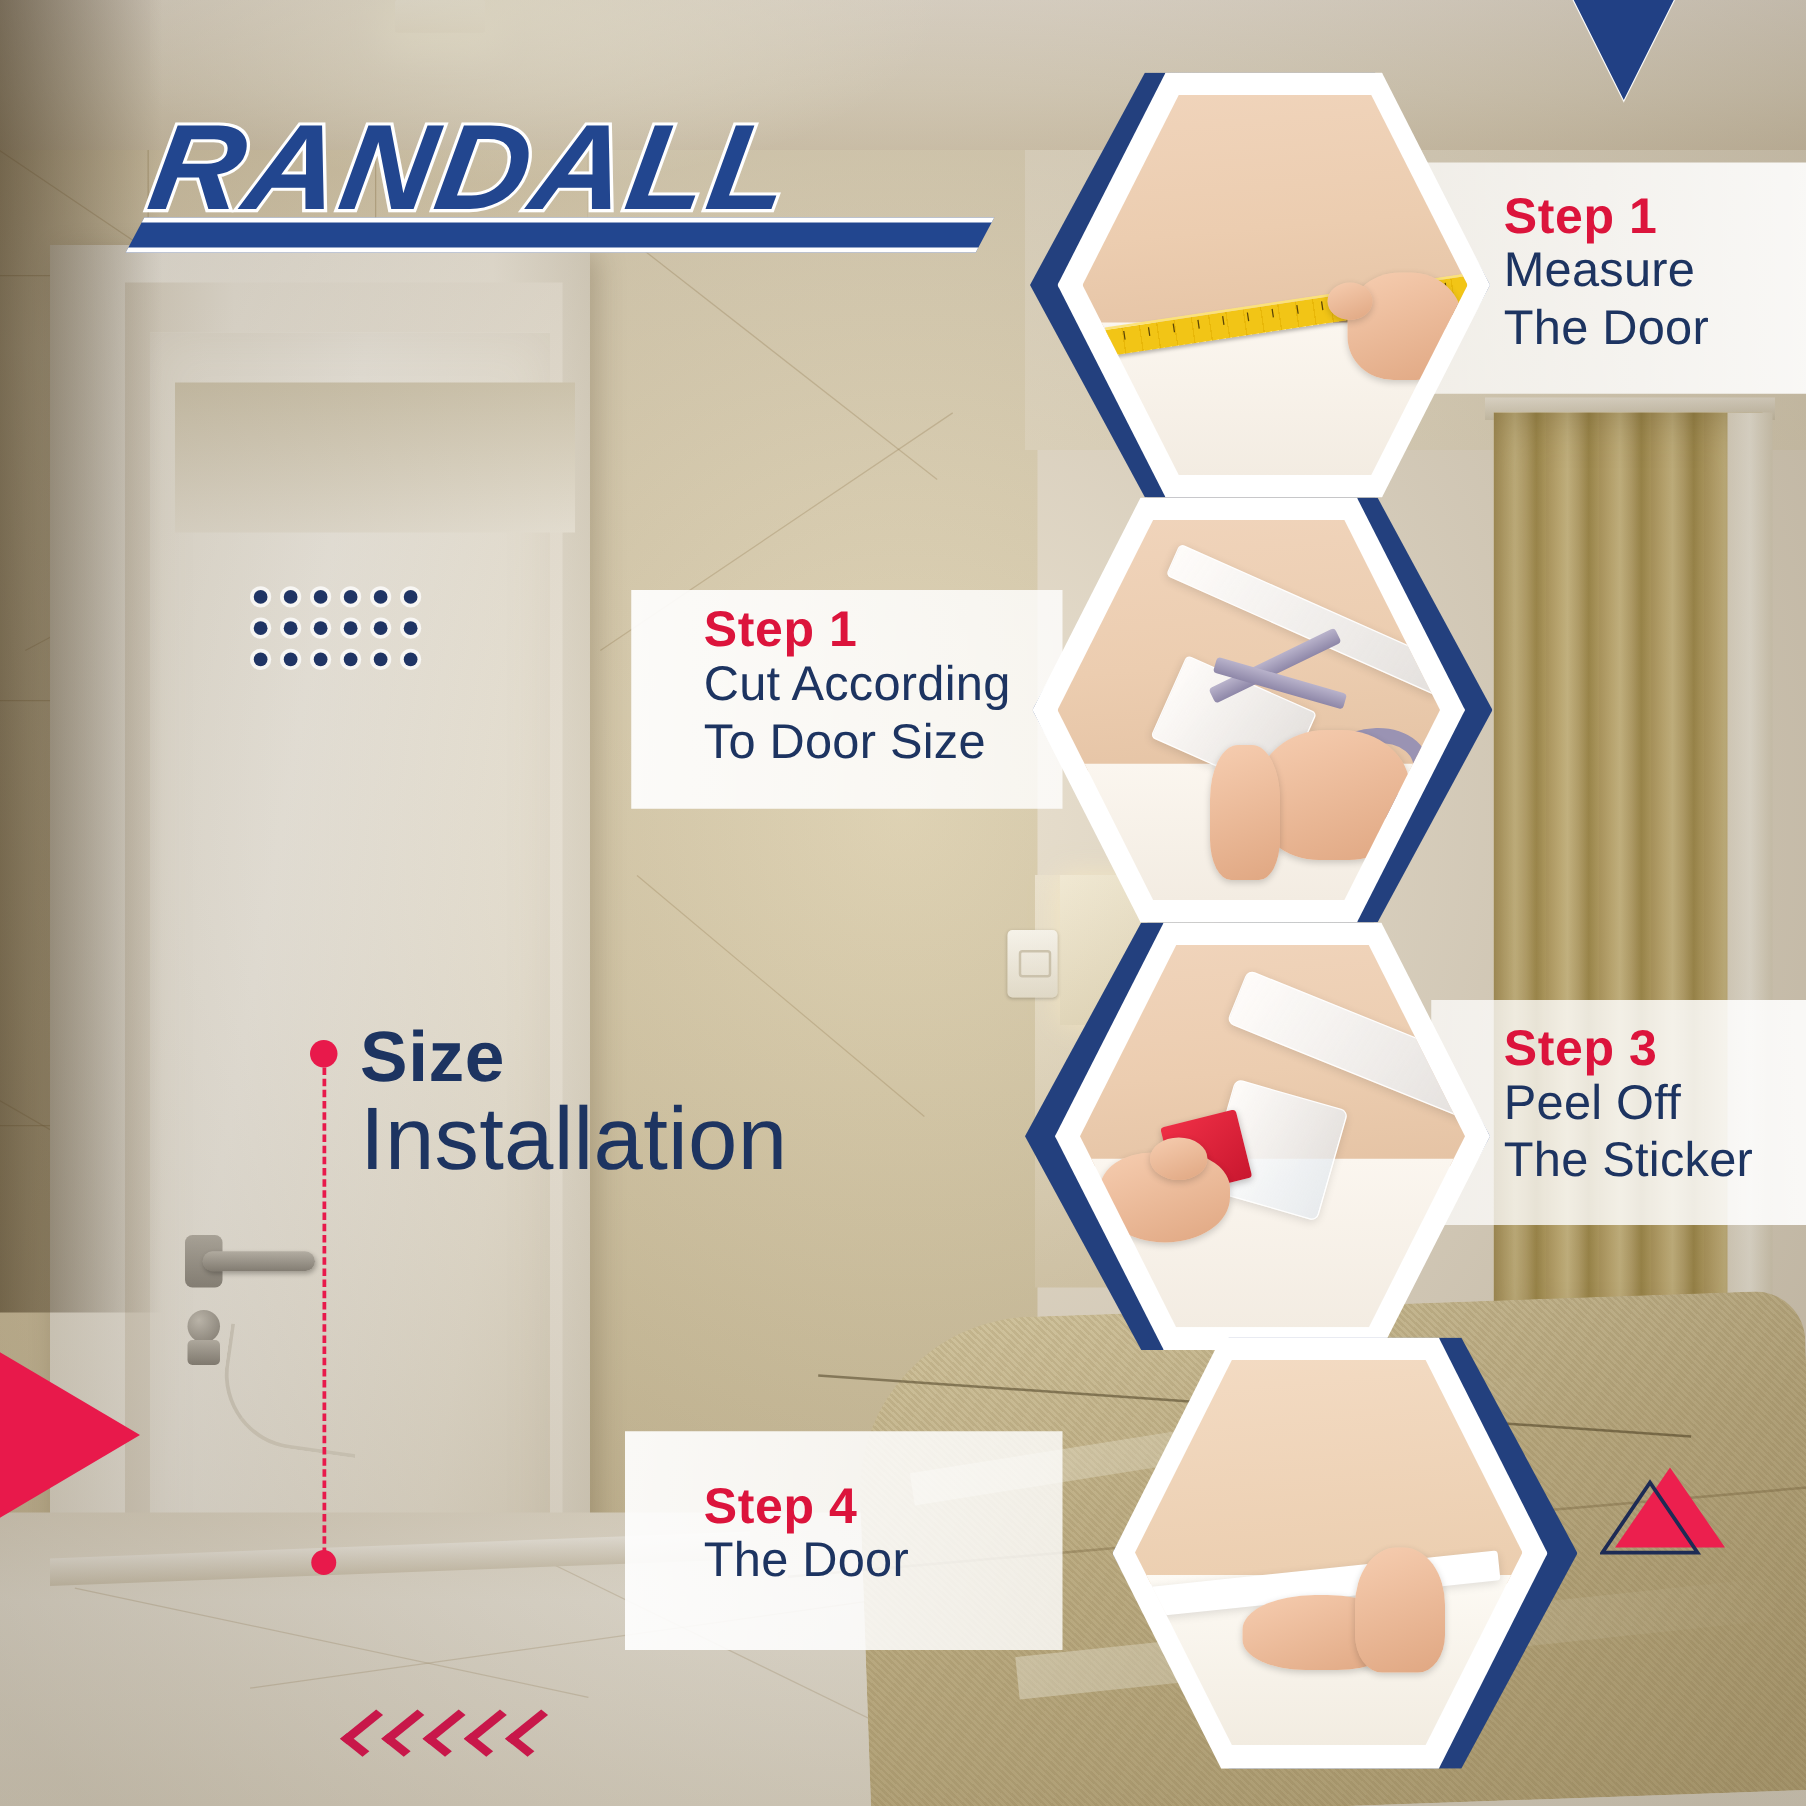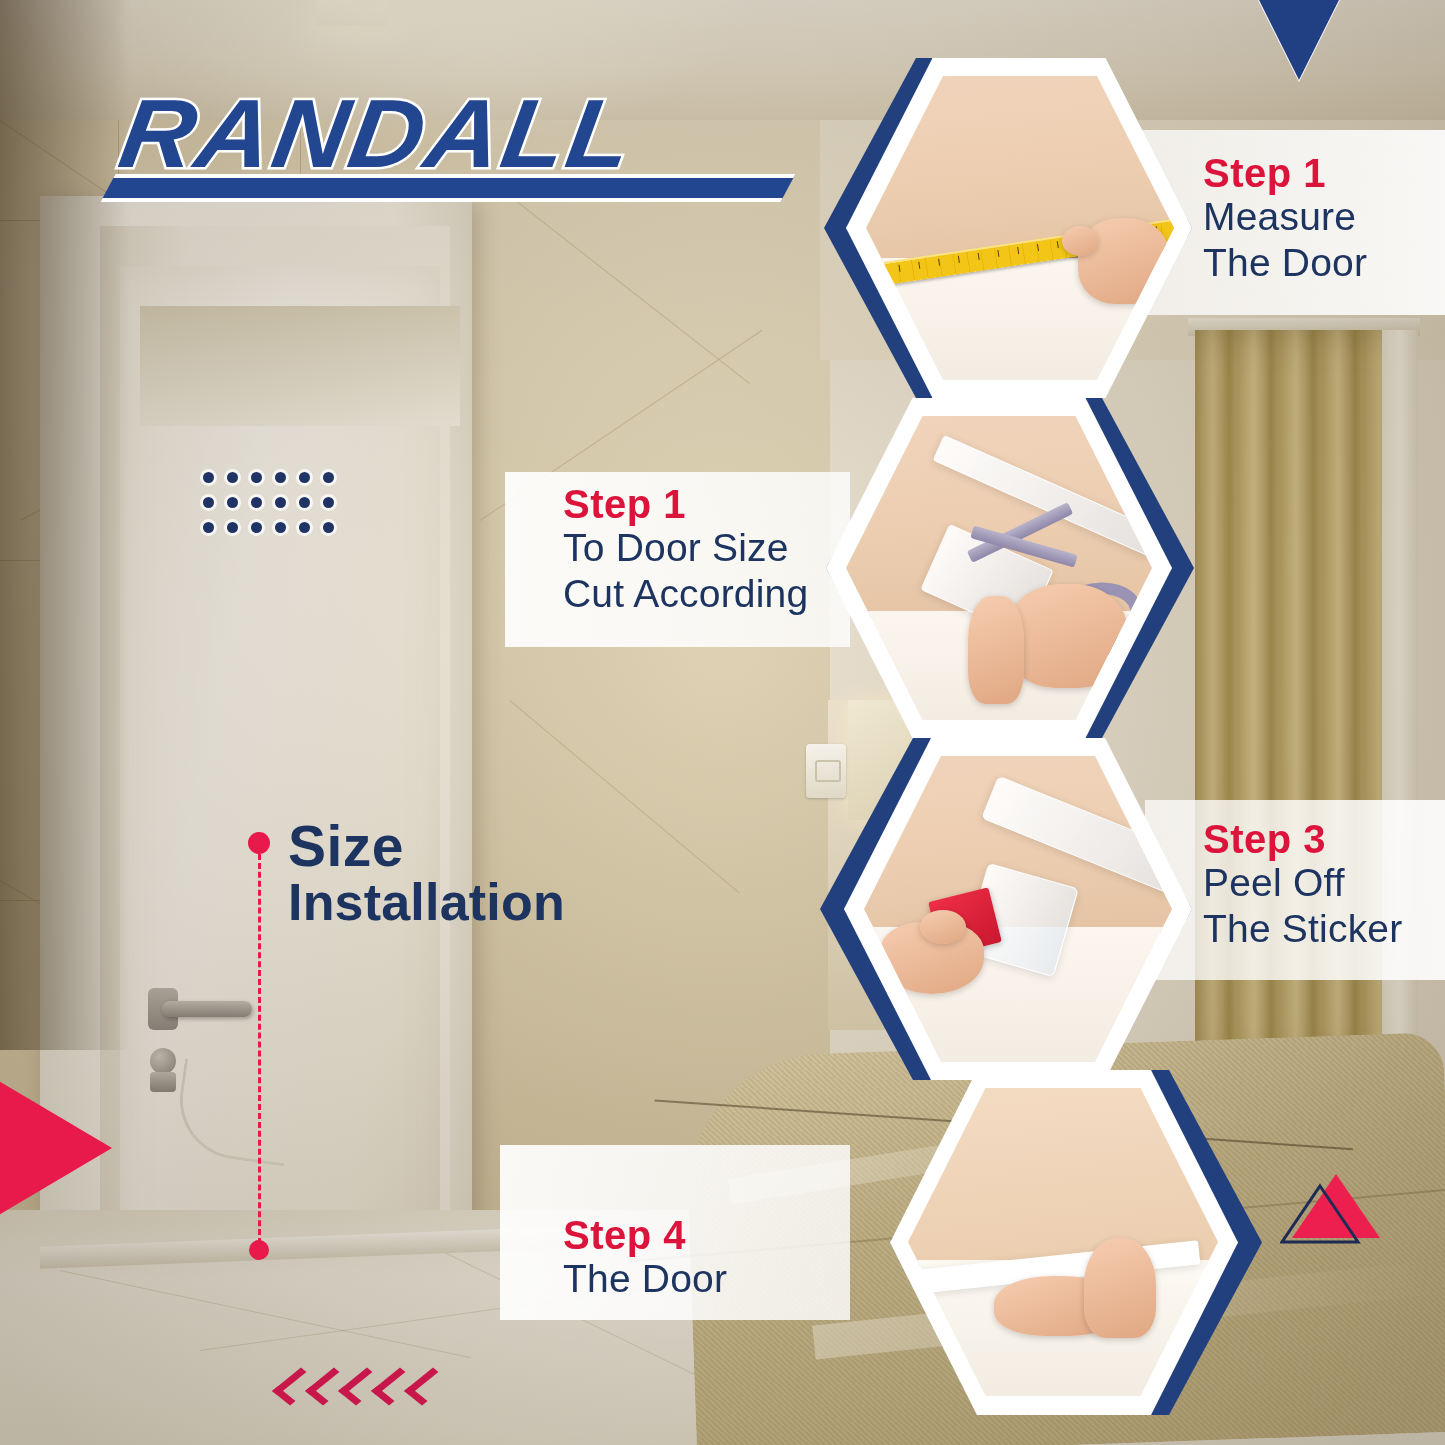--- a/index.html
+++ b/index.html
@@ -184,21 +184,21 @@
   .panel.rt{background:linear-gradient(270deg,rgba(255,255,255,.90),rgba(255,255,255,.72));}
   .step-num{font-size:40px;font-weight:700;color:#dc143c;line-height:1.05;
     letter-spacing:.5px;margin:0;}
   .step-txt{font-size:39px;font-weight:400;color:#1d3461;line-height:1.17;
     letter-spacing:.2px;margin:0;}
 
   
   .easy-block{position:absolute;left:288px;top:818px;}
   .easy-big{font-size:57px;font-weight:700;color:#1d3461;line-height:1.0;margin:0;
     letter-spacing:.5px;}
-  .easy-sub{font-size:52px;font-weight:700;color:#1d3461;line-height:1.05;margin:0;
+  .easy-sub{font-size:71px;font-weight:400;color:#1d3461;line-height:1.05;margin:0;
     letter-spacing:.2px;}
   .dotline{position:absolute;left:248px;top:832px;}
   .dotline .cap{width:22px;height:22px;border-radius:50%;background:#e8194b;
     position:absolute;left:0;top:0;}
   .dotline .cap2{width:20px;height:20px;border-radius:50%;background:#e8194b;
     position:absolute;left:1px;top:408px;}
   .dotline .dash{position:absolute;left:10px;top:22px;width:0;height:390px;
     border-left:3px dashed #e8194b;}
 </style>
 </head>
@@ -402,31 +402,31 @@
   </div>
 
   <div style="position:absolute;left:1203px;top:152px;width:245px;">
     <p class="step-num">Step 1</p>
     <p class="step-txt">Measure</p>
     <p class="step-txt">The Door</p>
   </div>
 
   <div style="position:absolute;left:563px;top:483px;width:290px;">
     <p class="step-num">Step 1</p>
+    <p class="step-txt">Cut According</p>
     <p class="step-txt">To Door Size</p>
-    <p class="step-txt">Cut According</p>
   </div>
 
   <div style="position:absolute;left:1203px;top:818px;width:245px;">
     <p class="step-num">Step 3</p>
     <p class="step-txt">Peel Off</p>
     <p class="step-txt">The Sticker</p>
   </div>
 
-  <div style="position:absolute;left:563px;top:1214px;width:290px;">
+  <div style="position:absolute;left:563px;top:1184px;width:290px;">
     <p class="step-num">Step 4</p>
     <p class="step-txt">The Door</p>
   </div>
 
   <div class="dotline">
     <div class="cap"></div>
     <div class="dash"></div>
     <div class="cap2"></div>
   </div>
   <div class="easy-block">

